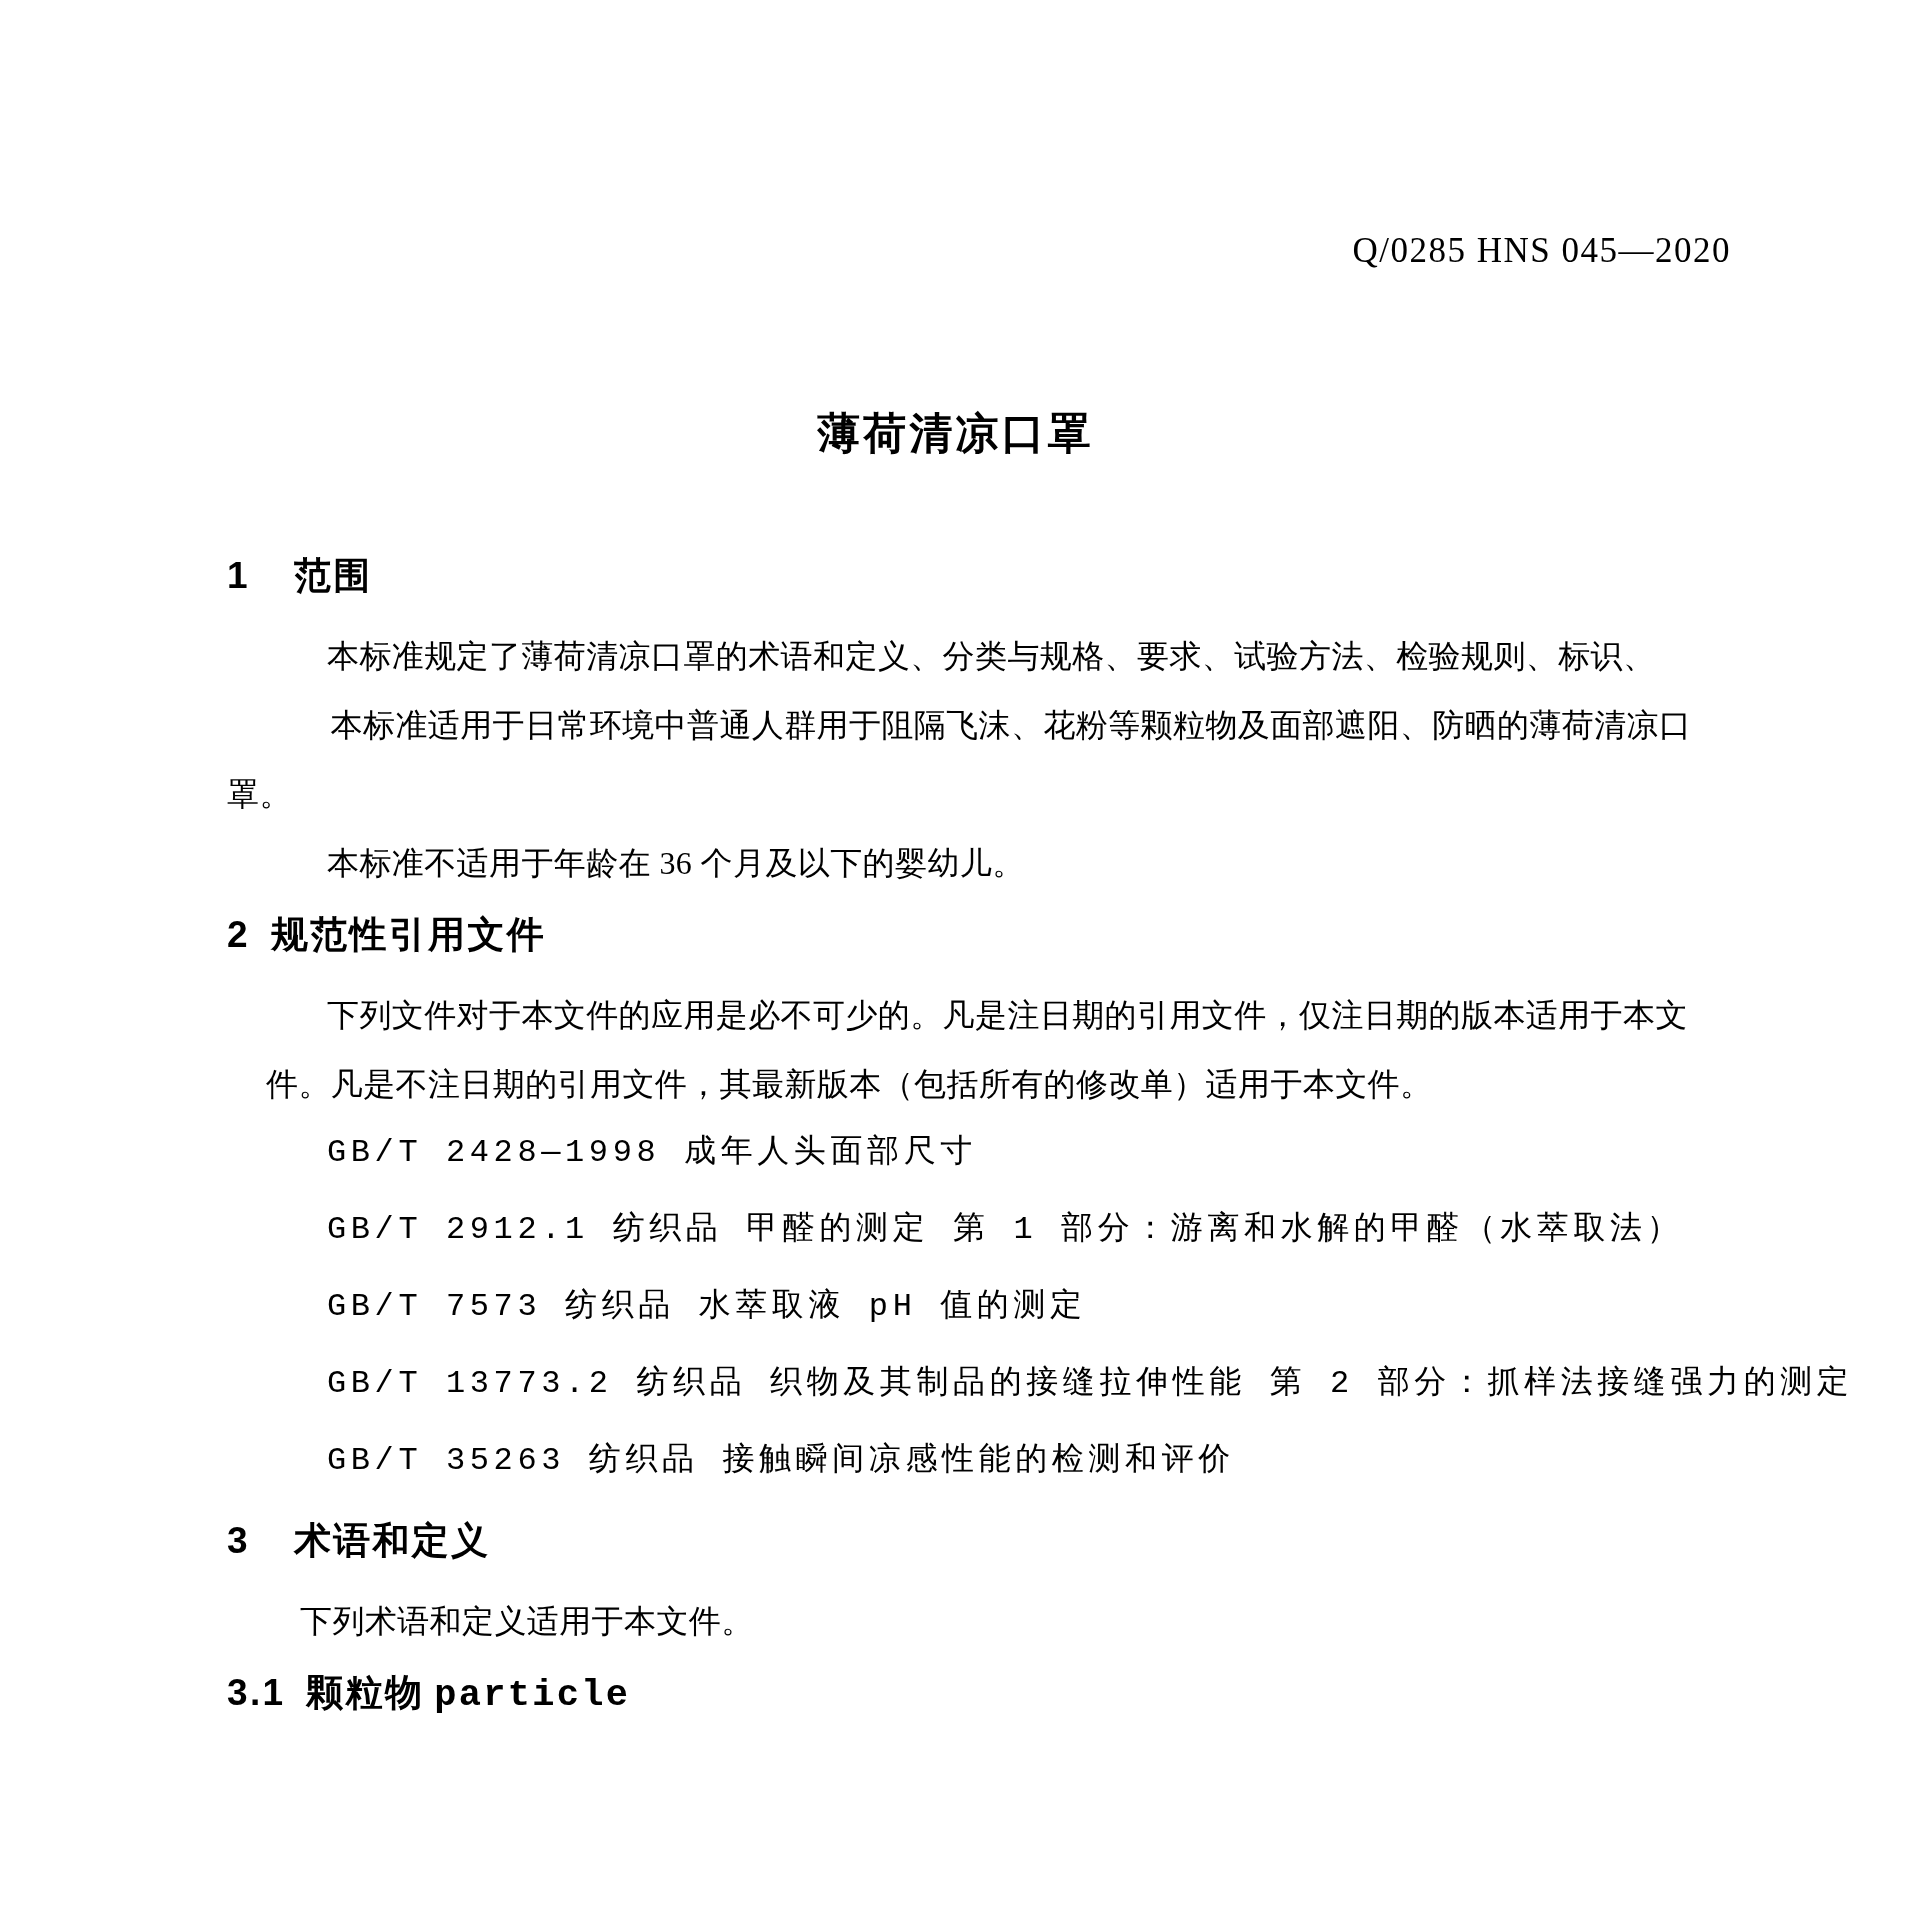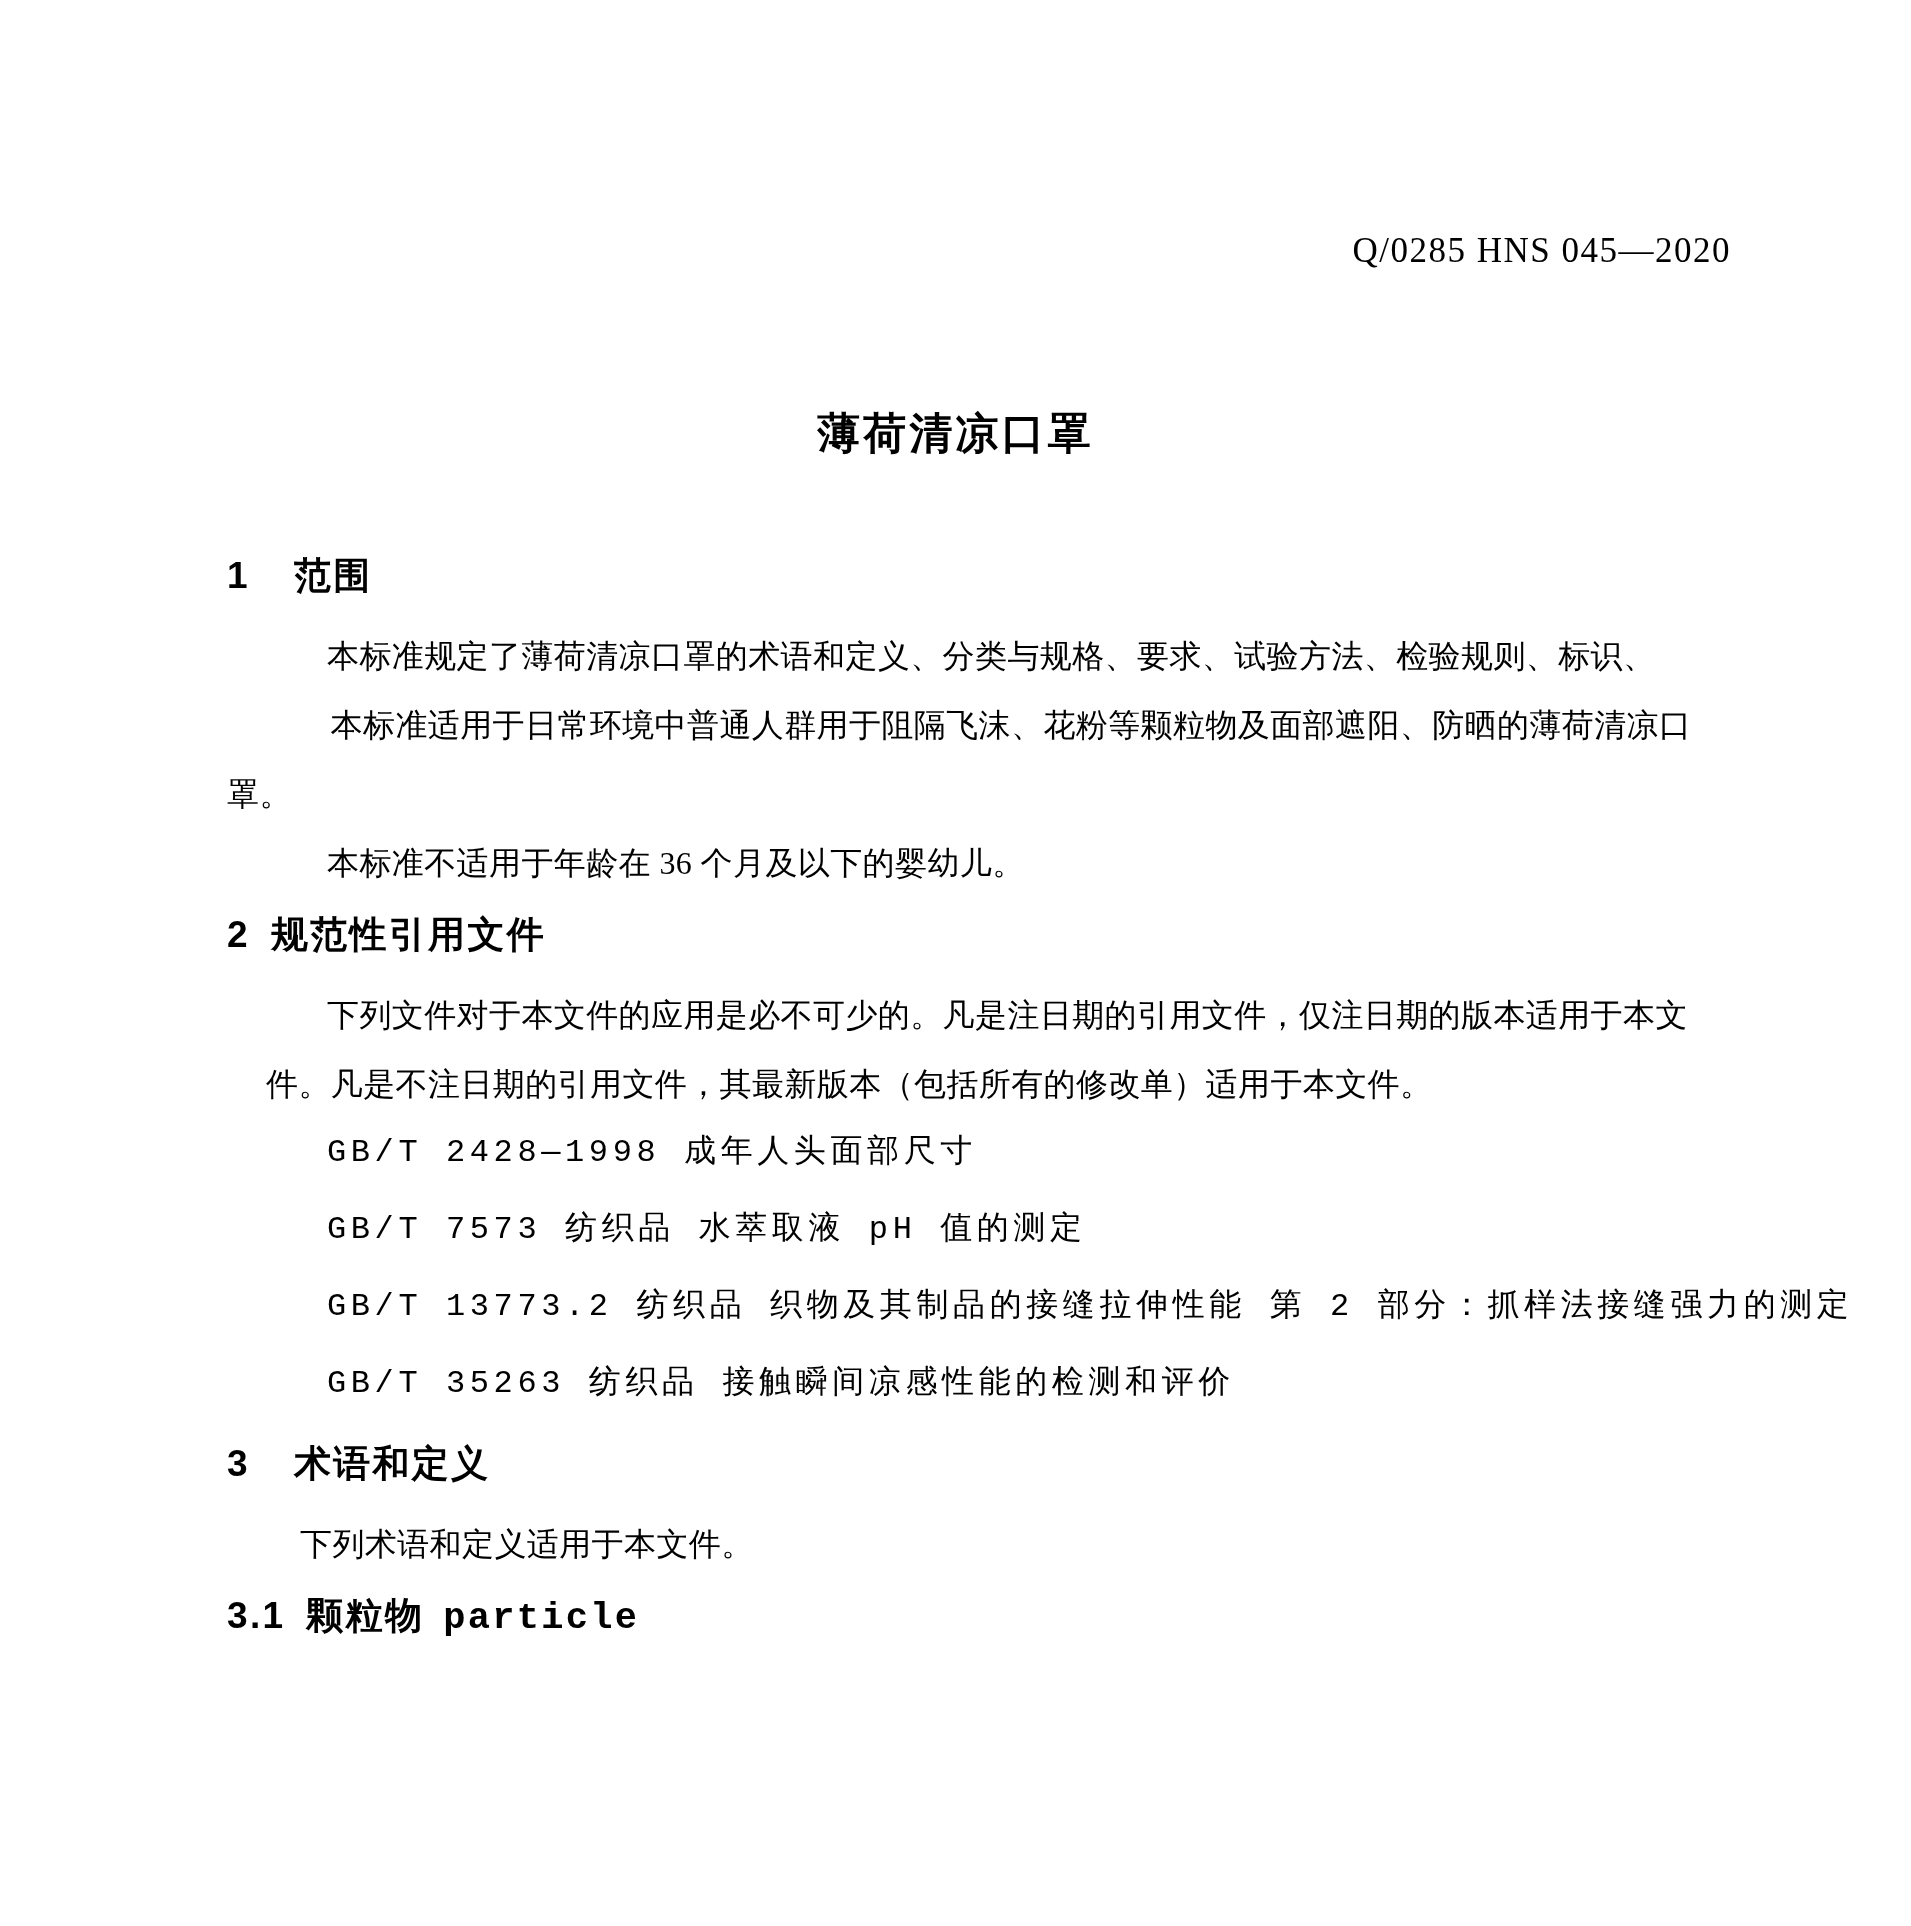--- a/index.html
+++ b/index.html
@@ -47,21 +47,21 @@
     font-family: "Liberation Sans", sans-serif;
     font-weight: bold;
     font-size: 37px;
     line-height: 1;
     letter-spacing: 2.3px;
     margin: 33px 0 46px 0;
     white-space: nowrap;
   }
   .h .num      { display: inline-block; margin-right: 21px; }
   .gap-xl .num { margin-right: 44px; }
-  .h .term     { display: inline-block; margin-right: 19px; }
+  .h .term     { display: inline-block; margin-right: 10px; }
   .h .latin    { font-family: Liberation Mono, monospace; }
   
   .bl {
     font-family: "Liberation Serif", serif;
     font-size: 32px;
     line-height: 1;
     letter-spacing: 0.4px;
     margin-bottom: 37px;
     white-space: nowrap;
   }
@@ -93,20 +93,21 @@
     <div class="bl ti3 para">本标准适用于日常环境中普通人群用于阻隔飞沫、花粉等颗粒物及面部遮阳、防晒的薄荷清凉口</div>
     <div class="bl ti0">罩。</div>
     <div class="bl ti3">本标准不适用于年龄在 36 个月及以下的婴幼儿。</div>
 
     <div class="h"><span class="num">2</span><span>规范性引用文件</span></div>
 
     <div class="bl ti3">下列文件对于本文件的应用是必不可少的。凡是注日期的引用文件，仅注日期的版本适用于本文</div>
     <div class="bl ti1">件。凡是不注日期的引用文件，其最新版本（包括所有的修改单）适用于本文件。</div>
 
     <div class="bl mono-mixed ti3 ref">GB/T 2428—1998 成年人头面部尺寸</div>
+    <div class="bl mono-mixed ti3 ref">GB/T 2912.1 纺织品 甲醛的测定 第 1 部分：游离和水解的甲醛（水萃取法）</div>
     <div class="bl mono-mixed ti3 ref">GB/T 7573 纺织品 水萃取液 pH 值的测定</div>
     <div class="bl mono-mixed ti3 ref">GB/T 13773.2 纺织品 织物及其制品的接缝拉伸性能 第 2 部分：抓样法接缝强力的测定</div>
     <div class="bl mono-mixed ti3 ref">GB/T 35263 纺织品 接触瞬间凉感性能的检测和评价</div>
 
     <div class="h gap-xl"><span class="num">3</span><span>术语和定义</span></div>
 
     <div class="bl ti2">下列术语和定义适用于本文件。</div>
 
     <div class="h"><span class="num">3.1</span><span class="term">颗粒物</span><span class="latin">particle</span></div>
 

